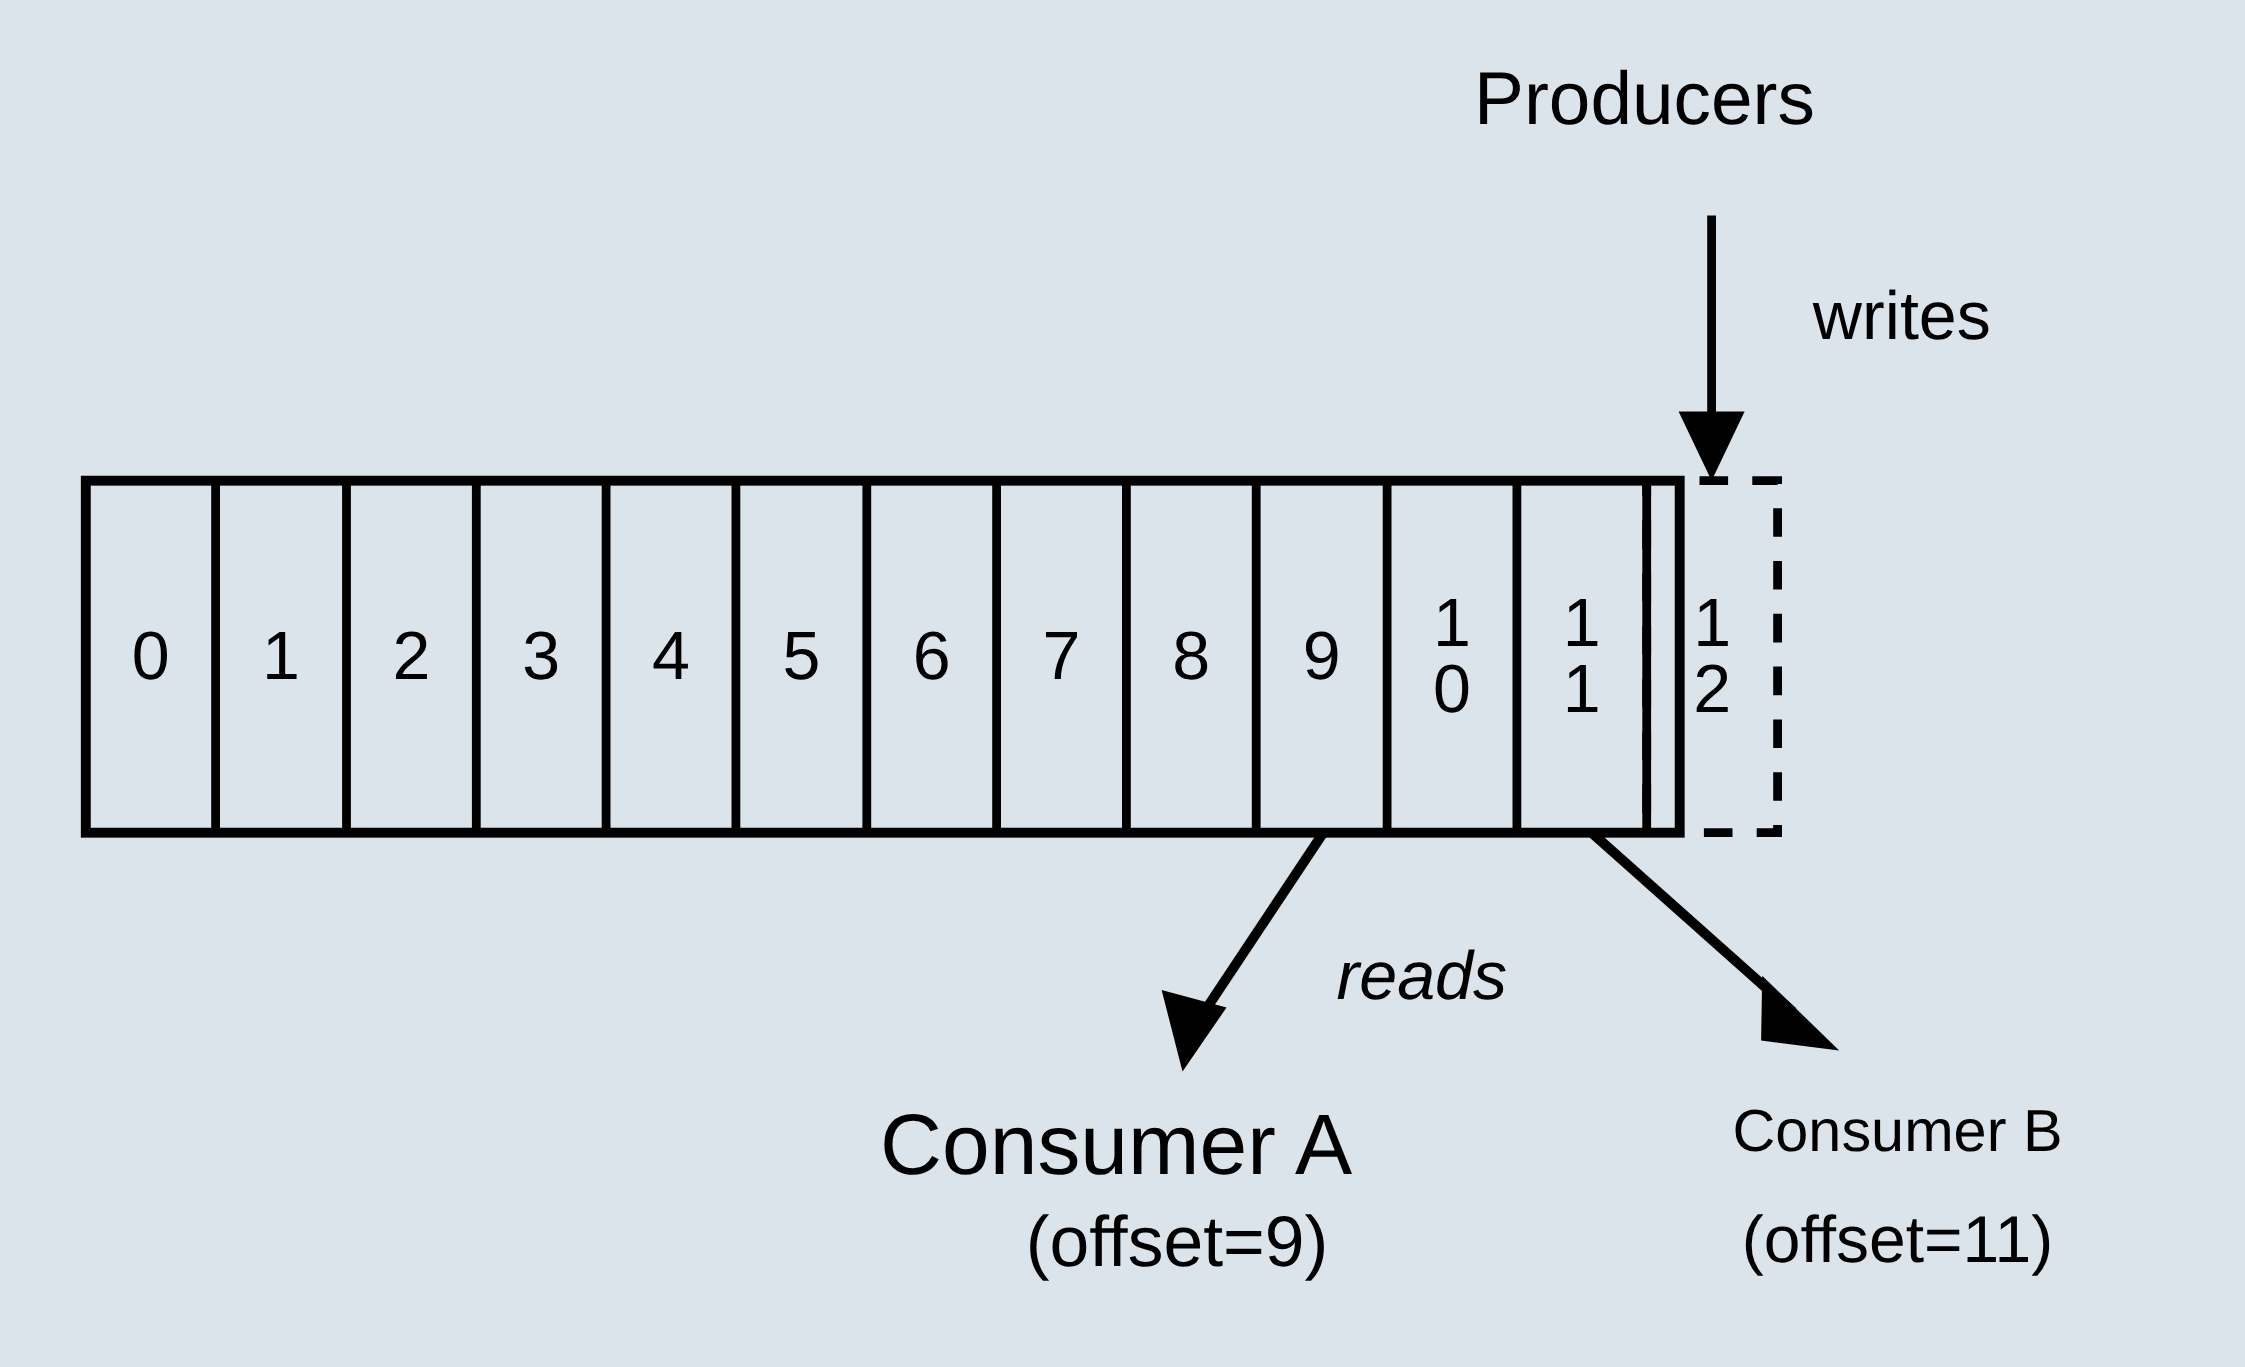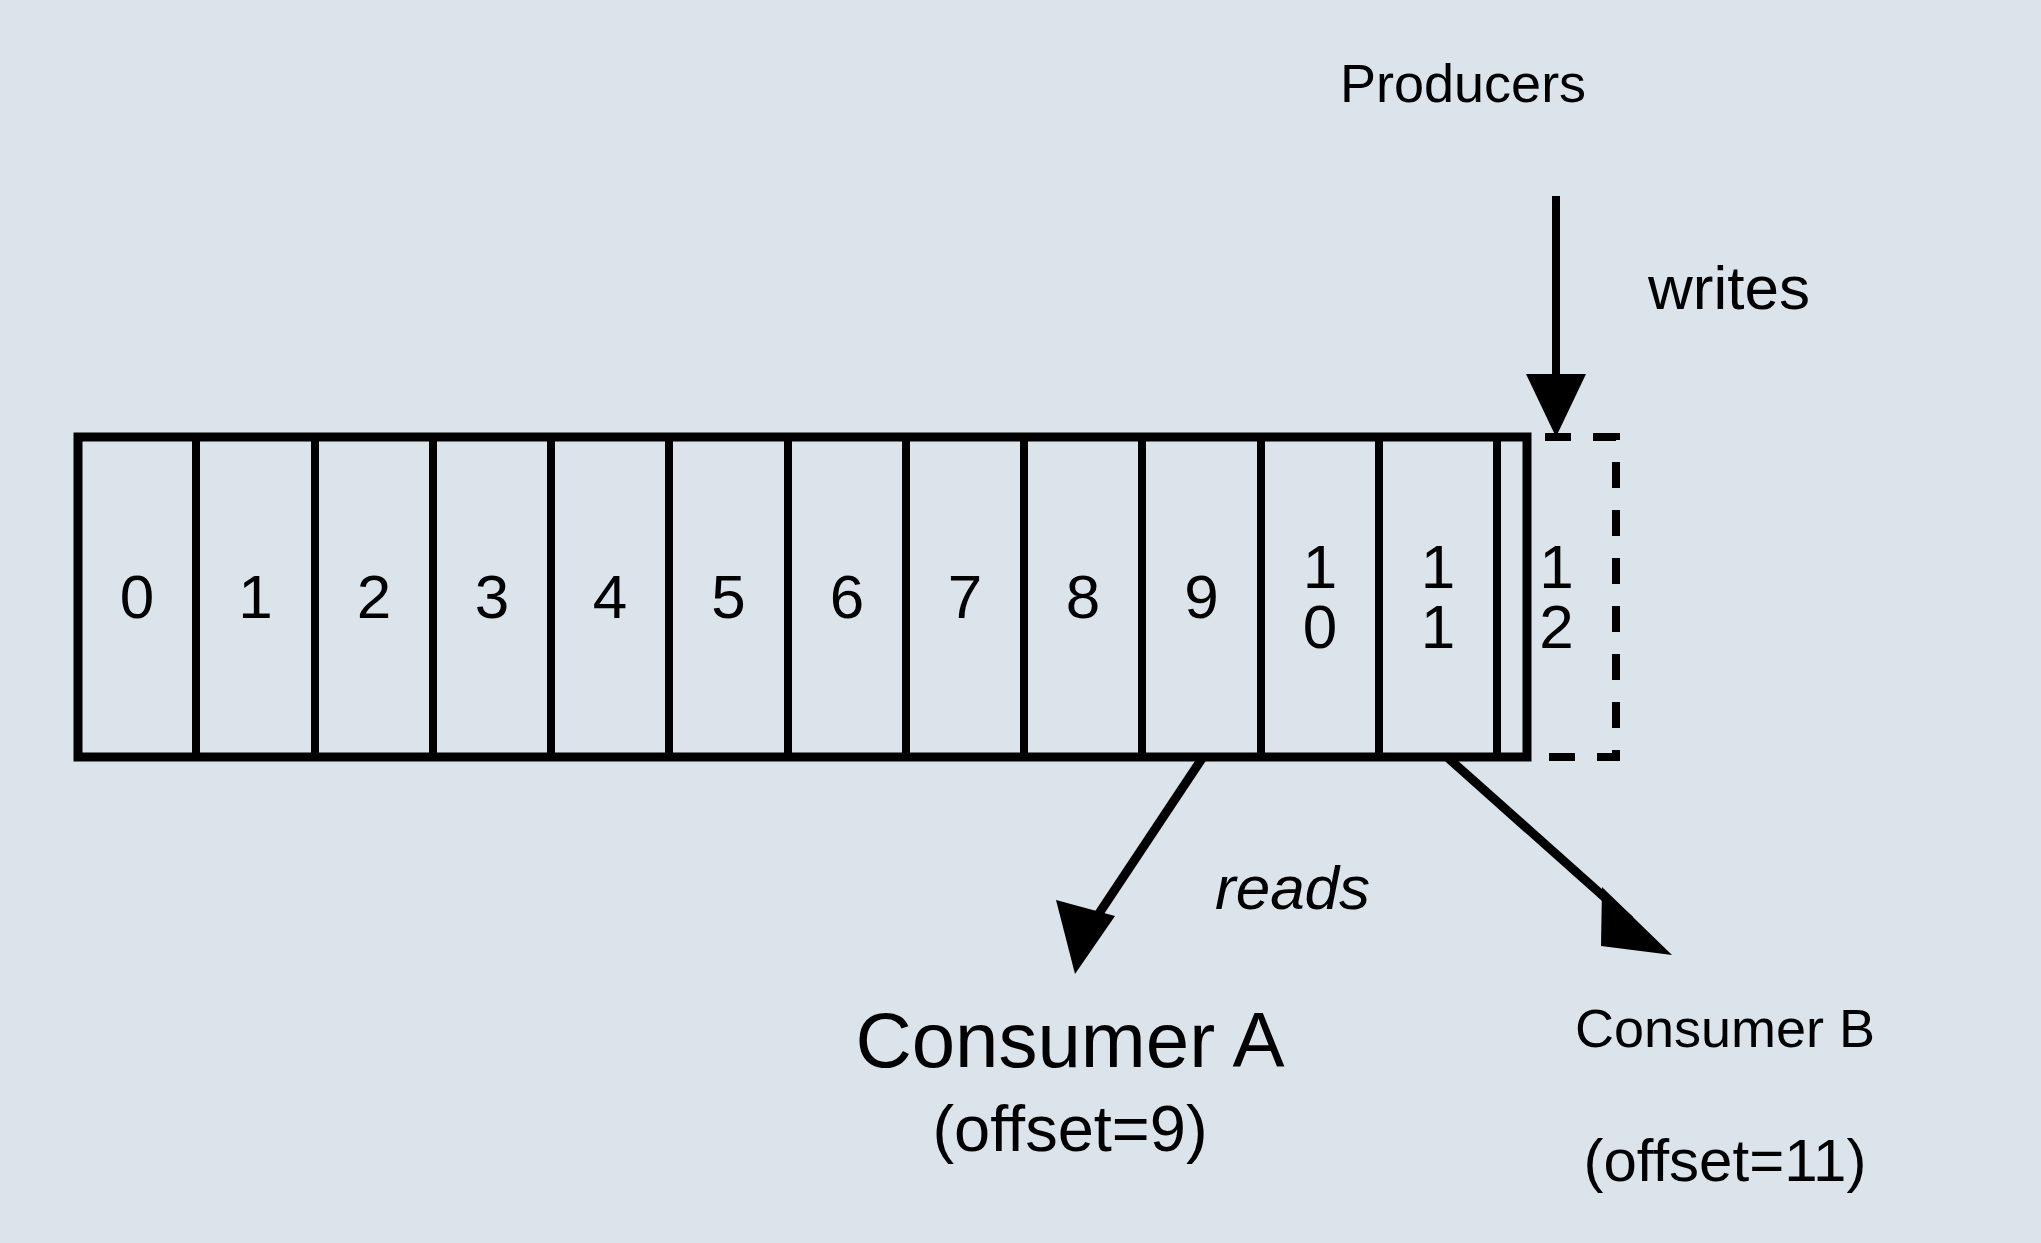--- a/index.html
+++ b/index.html
@@ -24,40 +24,40 @@
   }
   .lbl {
     position: absolute;
     color: #000;
     white-space: pre;
     line-height: 1.05;
   }
   .lbl-producers {
     left: 1340px;
     top: 55px;
-    font-size: 54px;
+    font-size: 68px;
   }
   .lbl-writes {
     left: 1615px;
     top: 255px;
     font-size: 62px;
     margin-left: 33px;
   }
   .lbl-reads {
     left: 1215px;
     top: 855px;
     font-size: 62px;
     font-style: italic;
   }
   .lbl-consumer-a {
     left: 800px;
     top: 1000px;
     font-size: 78px;
     width: 540px;
-    text-align: center;
+    text-align: left;
   }
   .lbl-consumer-a-offset {
     left: 800px;
     top: 1095px;
     font-size: 65px;
     width: 540px;
     text-align: center;
   }
   .lbl-consumer-b {
     left: 1455px;
@@ -65,21 +65,20 @@
     font-size: 54px;
     width: 540px;
     text-align: center;
   }
   .lbl-consumer-b-offset {
     left: 1455px;
     top: 1095px;
     font-size: 60px;
     width: 540px;
     text-align: center;
-    margin-top: 34px;
   }
   .cell-text {
     position: absolute;
     font-size: 62px;
     color: #000;
     text-align: center;
     line-height: 0.97;
     display: flex;
     flex-direction: column;
     align-items: center;

